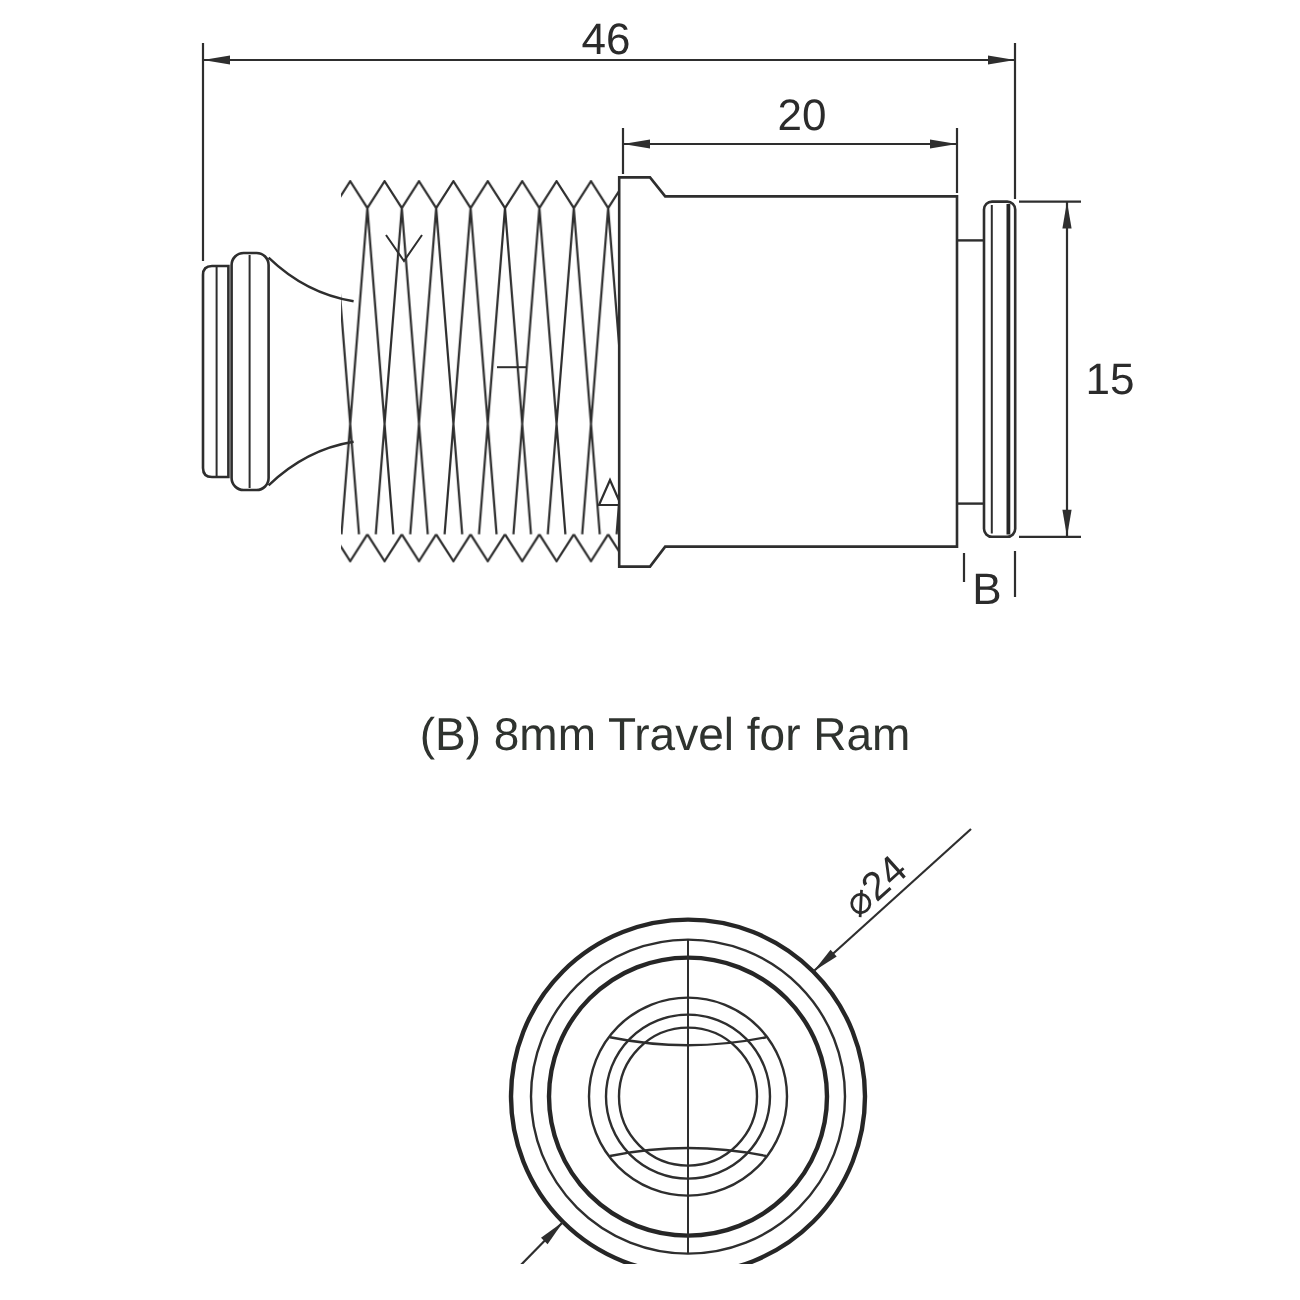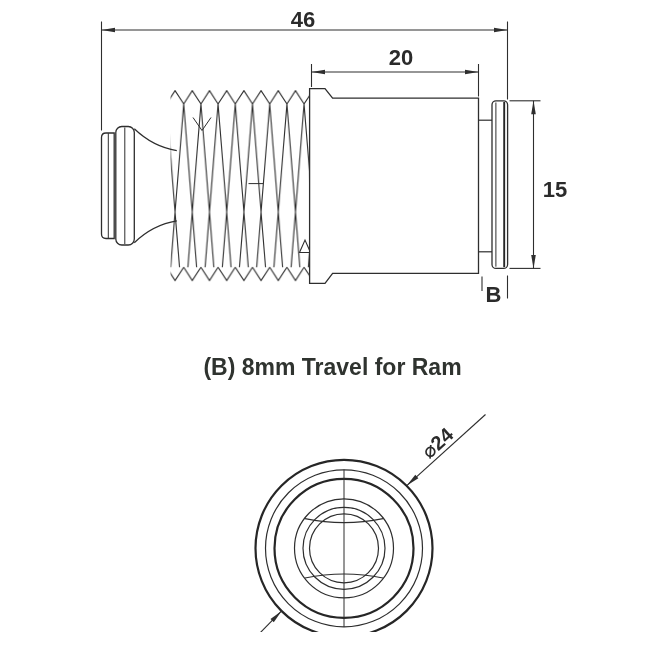--- a/index.html
+++ b/index.html
@@ -1,17 +1,17 @@
 <!DOCTYPE html>
 <html><head>
 <meta charset="utf-8">
 <style>
   html,body{margin:0;padding:0;background:#ffffff;}
   .canvas{position:relative;width:650px;height:632px;background:#737373;overflow:hidden;
-          font-family:"Liberation Sans","DejaVu Sans",sans-serif;font-weight:bold;}
+          font-family:"Liberation Sans","DejaVu Sans",sans-serif;}
   svg{display:block;}
   .ln{stroke:#2e2e2e;stroke-width:1.2;fill:none;}
   .ln-thick{stroke:#262626;stroke-width:2.2;fill:none;}
   .outline{stroke:#2e2e2e;stroke-width:1.3;fill:#ffffff;}
   .thin{stroke:#2e2e2e;stroke-width:1;fill:none;}
   .dim{stroke:#2e2e2e;stroke-width:1.1;fill:none;}
   .dim-text{fill:#2b2b2b;font-size:22px;}
   .cap-text{fill:#2f332f;font-size:23px;}
   .dia-text{fill:#2b2b2b;font-size:20px;}
   text{font-family:"Liberation Sans","DejaVu Sans",sans-serif;}

